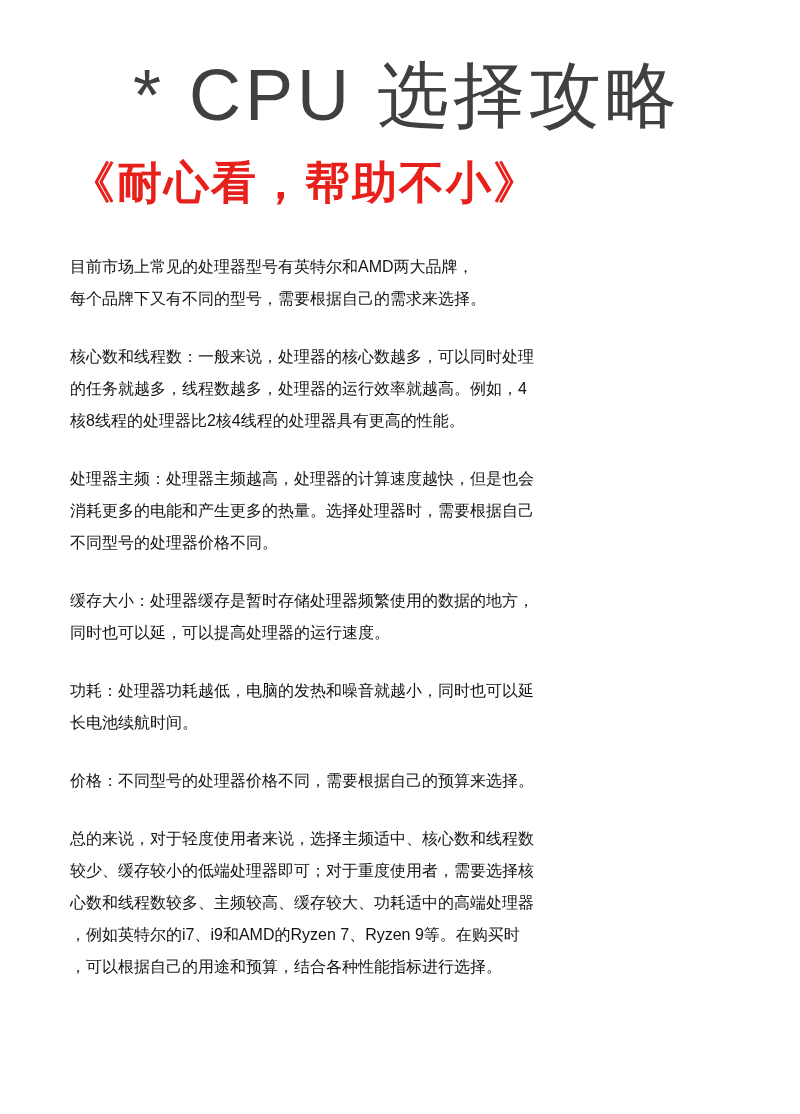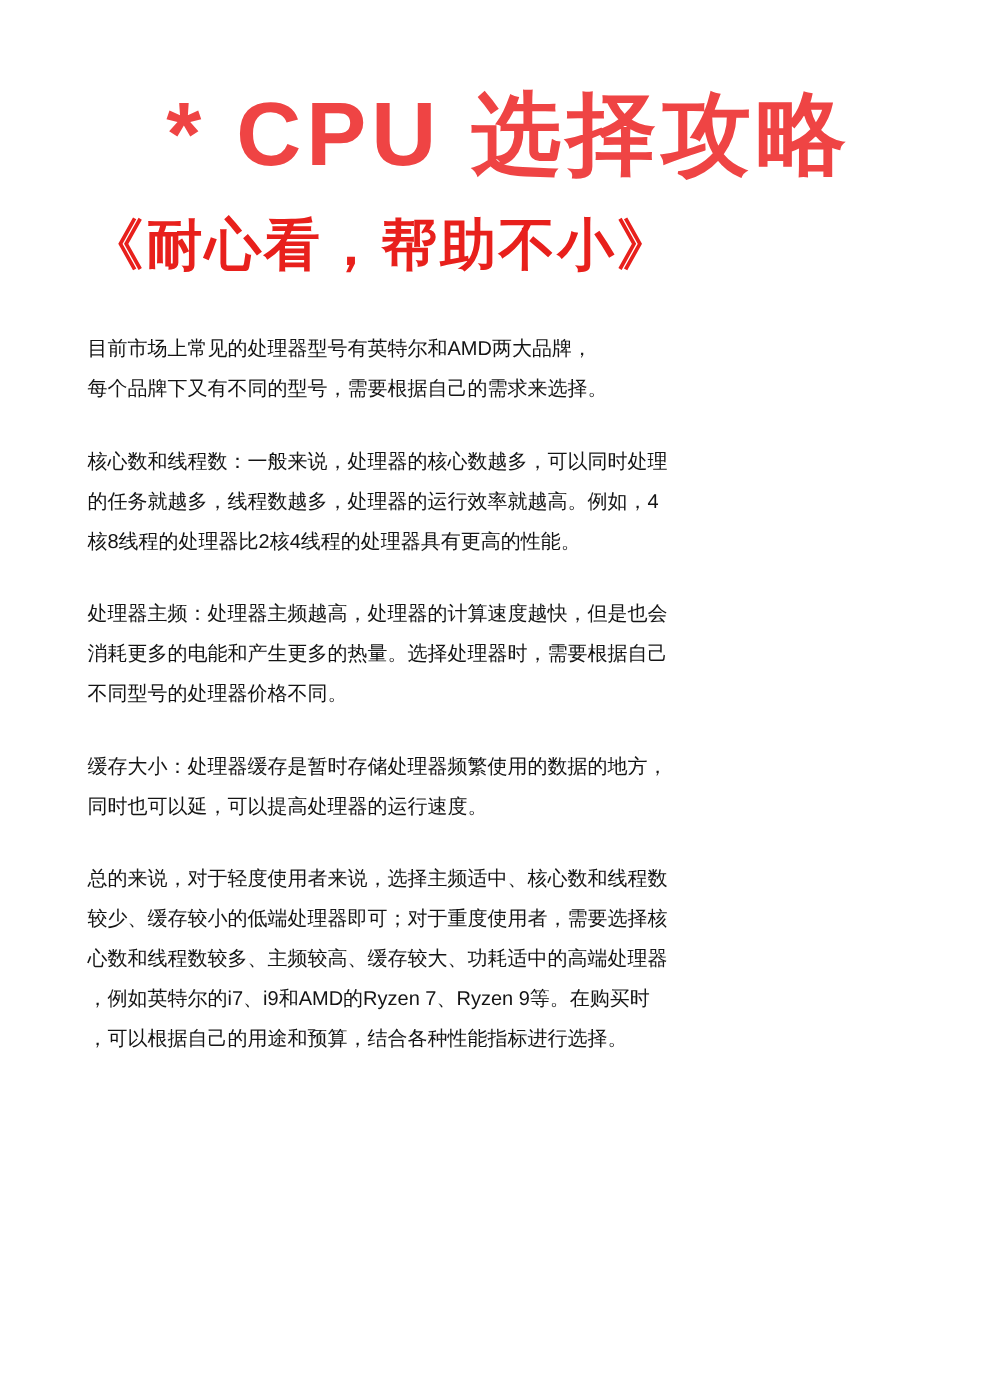--- a/index.html
+++ b/index.html
@@ -11,26 +11,26 @@
     position: relative;
     width: 800px;
     height: 1114px;
     background: #ffffff;
     box-sizing: border-box;
     padding: 50px 56px 0 70px;
     font-family: "Liberation Sans", "DejaVu Sans", sans-serif;
     overflow: hidden;
   }
   .title {
-    margin: 17px;
+    margin: 4px;
     text-align: center;
-    color: #ef4444;
+    color: #404040;
     font-size: 72px;
     line-height: 1.16;
-    font-weight: 700;
+    font-weight: 400;
     letter-spacing: 4px;
     white-space: nowrap;
   }
   .subtitle {
     margin: 20px 0 0 0;
     text-align: left;
     color: #e8201c;
     font-size: 45px;
     line-height: 1.1;
     font-weight: 700;
@@ -60,19 +60,22 @@
     <p>目前市场上常见的处理器型号有英特尔和AMD两大品牌，
 每个品牌下又有不同的型号，需要根据自己的需求来选择。</p>
     <p>核心数和线程数：一般来说，处理器的核心数越多，可以同时处理
 的任务就越多，线程数越多，处理器的运行效率就越高。例如，4
 核8线程的处理器比2核4线程的处理器具有更高的性能。</p>
     <p>处理器主频：处理器主频越高，处理器的计算速度越快，但是也会
 消耗更多的电能和产生更多的热量。选择处理器时，需要根据自己
 不同型号的处理器价格不同。</p>
     <p>缓存大小：处理器缓存是暂时存储处理器频繁使用的数据的地方，
 同时也可以延，可以提高处理器的运行速度。</p>
+    <p>功耗：处理器功耗越低，电脑的发热和噪音就越小，同时也可以延
+长电池续航时间。</p>
+    <p>价格：不同型号的处理器价格不同，需要根据自己的预算来选择。</p>
     <p>总的来说，对于轻度使用者来说，选择主频适中、核心数和线程数
 较少、缓存较小的低端处理器即可；对于重度使用者，需要选择核
 心数和线程数较多、主频较高、缓存较大、功耗适中的高端处理器
 ，例如英特尔的i7、i9和AMD的Ryzen 7、Ryzen 9等。在购买时
 ，可以根据自己的用途和预算，结合各种性能指标进行选择。</p>
   </div>
 </div>
 
 </body></html>

